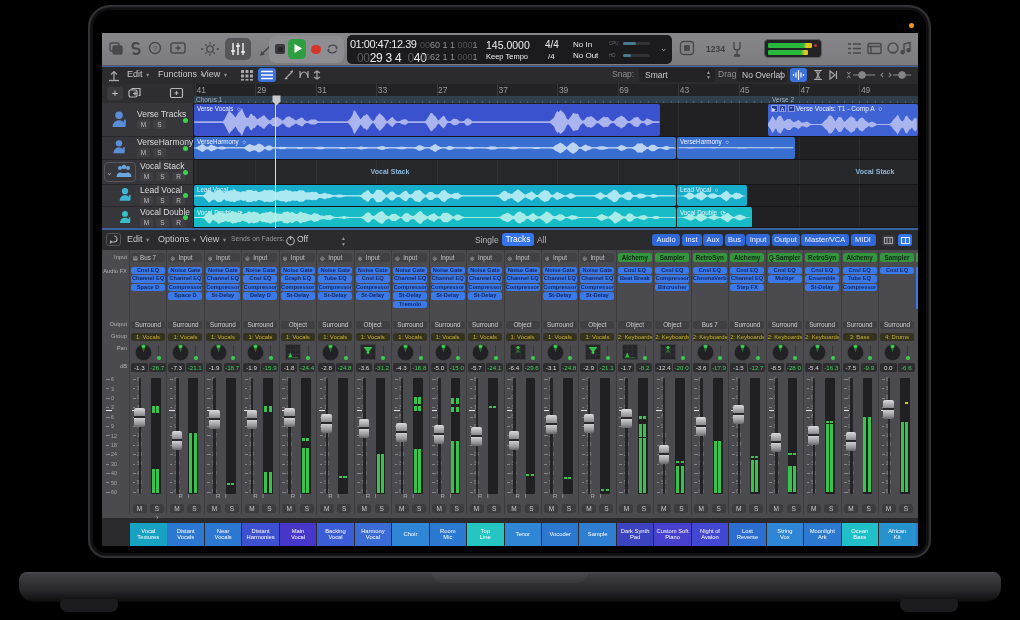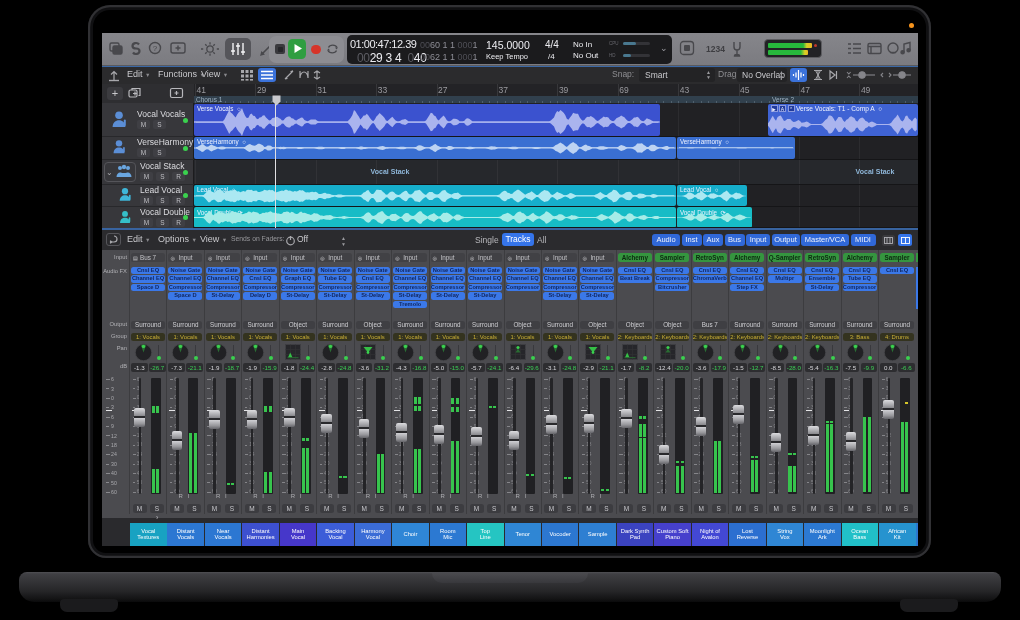--- a/index.html
+++ b/index.html
@@ -340,21 +340,21 @@
 <svg style="position:absolute;left:575px;top:177px" width="75" height="15" viewBox="0 0 75 15">
       <path d="M0.0 7.2 L1.6 7.2 L3.2 7.2 L4.8 7.2 L6.4 7.1 L8.0 6.5 L9.6 6.0 L11.2 4.9 L12.8 4.4 L14.4 4.6 L16.0 5.3 L17.6 6.6 L19.2 6.3 L20.8 4.8 L22.4 4.0 L24.0 3.3 L25.6 4.3 L27.2 5.3 L28.8 6.0 L30.4 6.9 L32.0 6.8 L33.6 6.1 L35.2 5.6 L36.8 4.7 L38.4 5.2 L40.0 6.2 L41.6 6.6 L43.2 7.0 L44.8 6.2 L46.4 5.0 L48.0 4.6 L49.6 3.1 L51.2 3.0 L52.8 4.6 L54.4 5.7 L56.0 6.8 L57.6 6.8 L59.2 5.7 L60.8 5.2 L62.4 4.6 L64.0 4.7 L65.6 5.4 L67.2 6.0 L68.8 6.9 L70.4 7.2 L72.0 7.2 L73.6 7.2 L73.6 7.8 L72.0 7.8 L70.4 7.8 L68.8 8.1 L67.2 9.0 L65.6 9.6 L64.0 10.3 L62.4 10.4 L60.8 9.8 L59.2 9.3 L57.6 8.2 L56.0 8.2 L54.4 9.3 L52.8 10.4 L51.2 12.0 L49.6 11.9 L48.0 10.4 L46.4 10.0 L44.8 8.8 L43.2 8.0 L41.6 8.4 L40.0 8.8 L38.4 9.8 L36.8 10.3 L35.2 9.4 L33.6 8.9 L32.0 8.2 L30.4 8.1 L28.8 9.0 L27.2 9.7 L25.6 10.7 L24.0 11.7 L22.4 11.0 L20.8 10.2 L19.2 8.7 L17.6 8.4 L16.0 9.7 L14.4 10.4 L12.8 10.6 L11.2 10.1 L9.6 9.0 L8.0 8.5 L6.4 7.9 L4.8 7.8 L3.2 7.8 L1.6 7.8 L0.0 7.8 Z" fill="#a5ece8"></path>
     </svg>
 <div style="position:absolute;left:0px;top:70px;width:92px;height:125px;background:#37373b;border-right:1px solid #1c1c1e;"></div>
 <div style="position:absolute;left:0px;top:102.5px;width:92px;height:1px;background:#28282b;"></div>
 <svg style="position:absolute;left:8px;top:75.5px;width:18px;height:20.0px;" viewBox="0 0 18 20" fill="#5b8ed6">
       <circle cx="9" cy="6.3" r="3.8"></circle>
       <path d="M2.6 18 c0-4.5 3-6.8 6.4-6.8 s6.4 2.3 6.4 6.8z"></path>
       <rect x="13.8" y="10.5" width="2" height="6.5" rx="1"></rect>
     </svg>
-<div style="position:absolute;left:35px;top:75.5px;width:57px;height:10px;color:#dcdce0;font-size:8.5px;white-space:nowrap;overflow:hidden;">Vocal Vocals</div>
+<div style="position:absolute;left:35px;top:75.5px;width:57px;height:10px;color:#dcdce0;font-size:8.5px;white-space:nowrap;overflow:hidden;">Verse Tracks</div>
 <div style="position:absolute;left:35px;top:87.0px;width:13px;height:9px;background:#3f3f44;border-radius:2px;color:#bfbfc4;font-size:6.5px;text-align:center;line-height:9px;">M</div>
 <div style="position:absolute;left:51px;top:87.0px;width:13px;height:9px;background:#3f3f44;border-radius:2px;color:#bfbfc4;font-size:6.5px;text-align:center;line-height:9px;">S</div>
 <div style="position:absolute;left:81px;top:84.5px;width:5px;height:5px;background:#3ad14e;border-radius:50%;"></div>
 <div style="position:absolute;left:0px;top:125.5px;width:92px;height:1px;background:#28282b;"></div>
 <svg style="position:absolute;left:8px;top:105.0px;width:18px;height:17px;" viewBox="0 0 18 20" fill="#5b8ed6">
       <circle cx="9" cy="6.3" r="3.8"></circle>
       <path d="M2.6 18 c0-4.5 3-6.8 6.4-6.8 s6.4 2.3 6.4 6.8z"></path>
       <rect x="13.8" y="10.5" width="2" height="6.5" rx="1"></rect>
     </svg>
 <div style="position:absolute;left:35px;top:103.5px;width:57px;height:10px;color:#dcdce0;font-size:8.5px;white-space:nowrap;overflow:hidden;">VerseHarmony</div>

